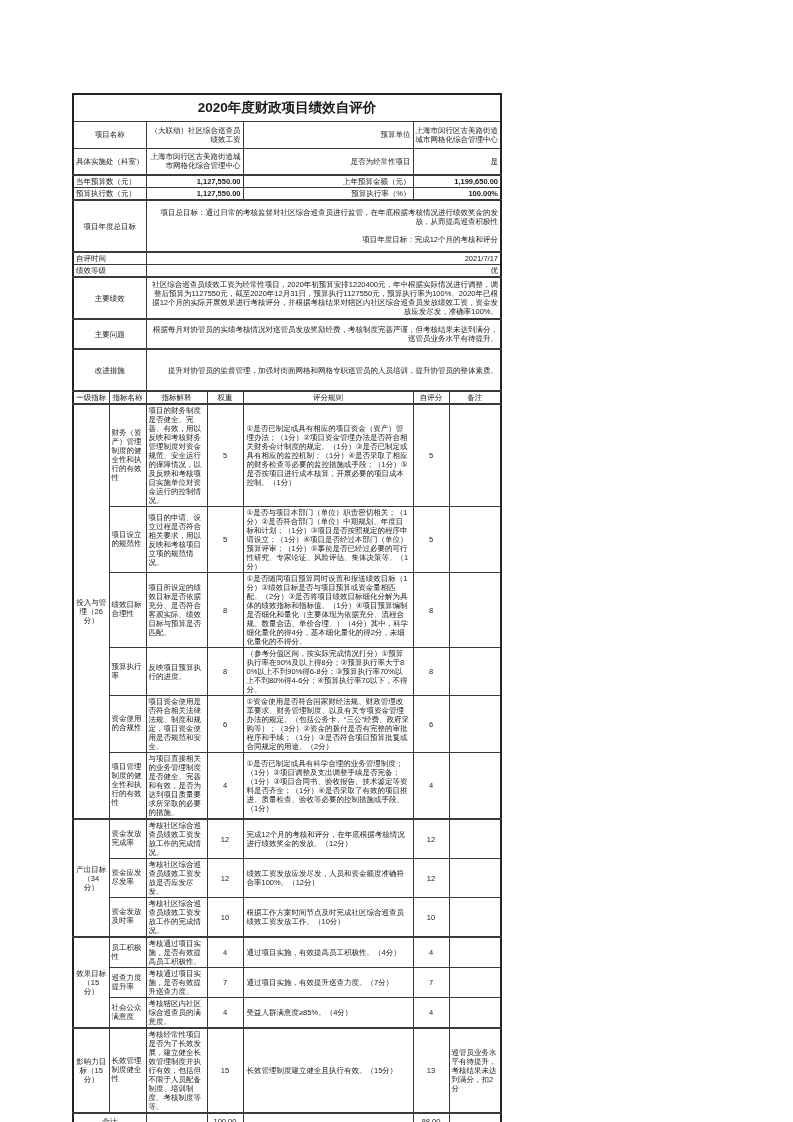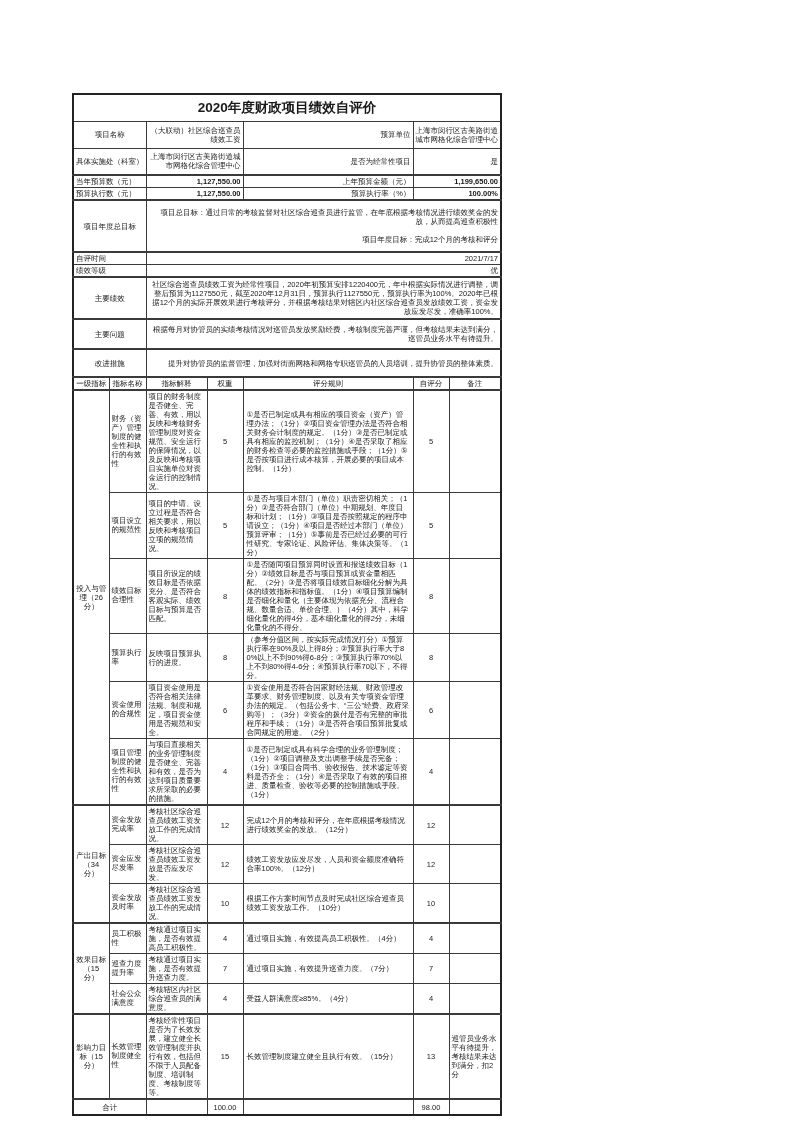--- a/index.html
+++ b/index.html
@@ -89,21 +89,21 @@
     <td colspan="5" class="txt">优</td>
   </tr>
   <tr style="height:42px" class="thick">
     <td colspan="2" class="lab">主要绩效</td>
     <td colspan="5" class="txt">社区综合巡查员绩效工资为经常性项目，2020年初预算安排1220400元，年中根据实际情况进行调整，调整后预算为1127550元，截至2020年12月31日，预算执行1127550元，预算执行率为100%。2020年已根据12个月的实际开展效果进行考核评分，并根据考核结果对辖区内社区综合巡查员发放绩效工资，资金发放应发尽发，准确率100%。</td>
   </tr>
   <tr style="height:30px" class="thick">
     <td colspan="2" class="lab">主要问题</td>
     <td colspan="5" class="txt">根据每月对协管员的实绩考核情况对巡管员发放奖励经费，考核制度完善严谨，但考核结果未达到满分，巡管员业务水平有待提升。</td>
   </tr>
-  <tr style="height:28px" class="thick">
+  <tr style="height:42px" class="thick">
     <td colspan="2" class="lab">改进措施</td>
     <td colspan="5" class="txt">提升对协管员的监督管理，加强对街面网格和网格专职巡管员的人员培训，提升协管员的整体素质。</td>
   </tr>
 
   <tr style="height:12px" class="thick">
     <td class="lab">一级指标</td>
     <td class="lab">指标名称</td>
     <td class="lab">指标解释</td>
     <td class="lab">权重</td>
     <td class="lab">评分规则</td>

